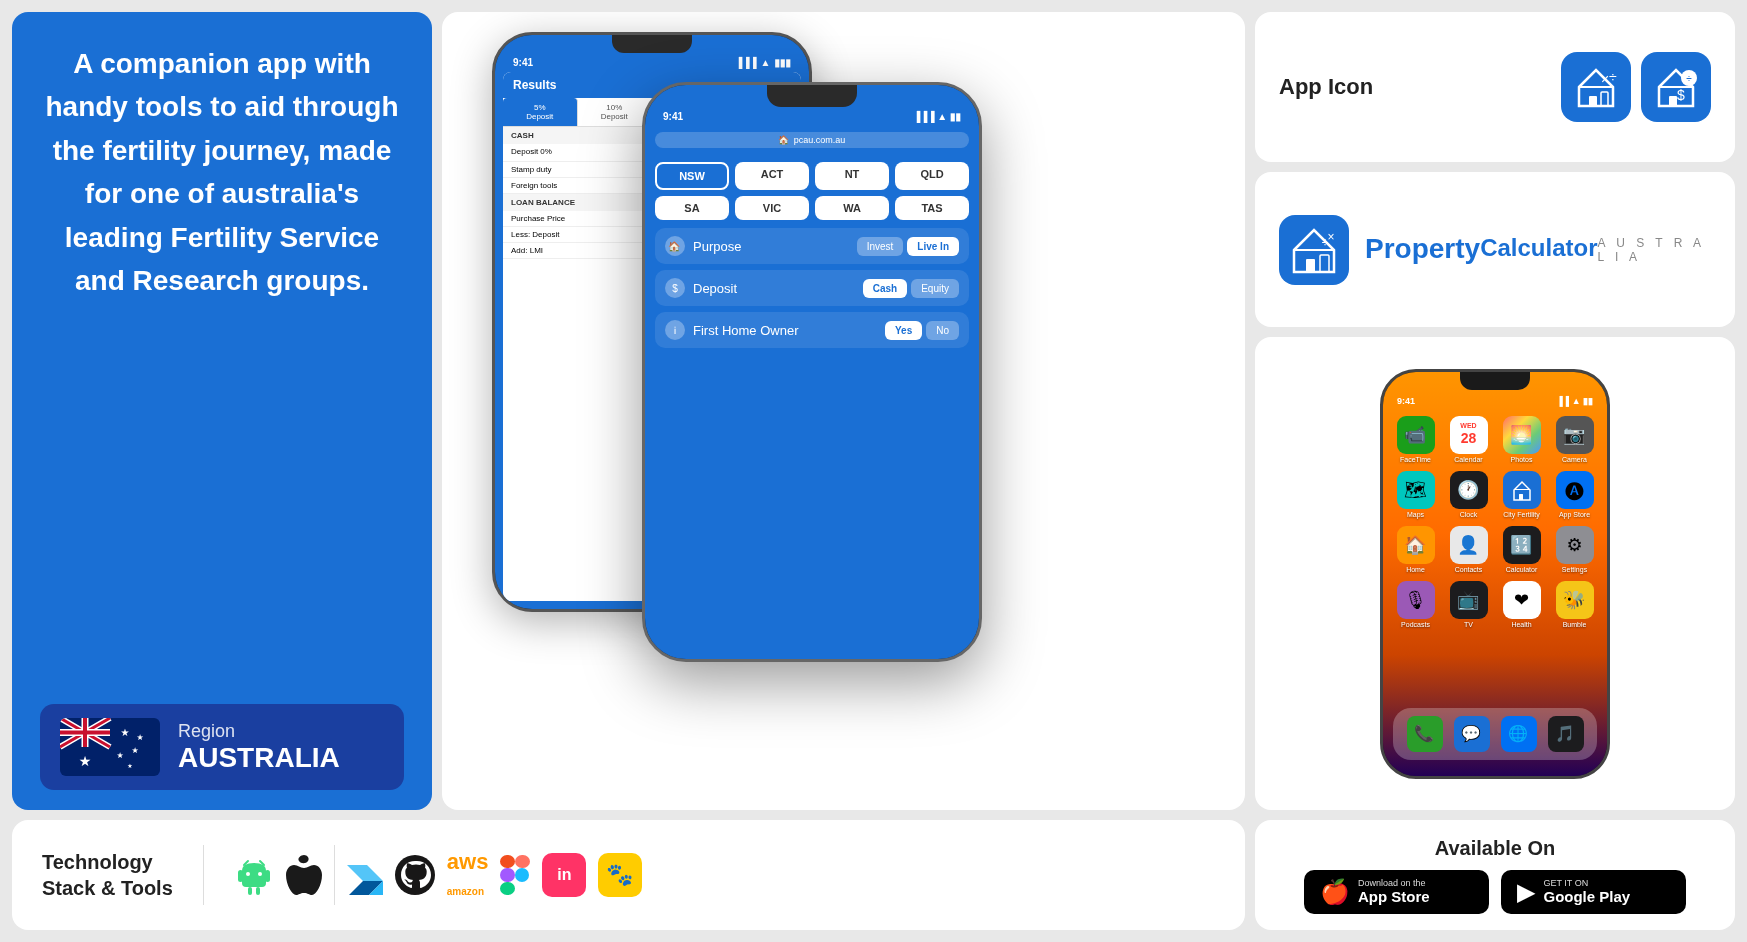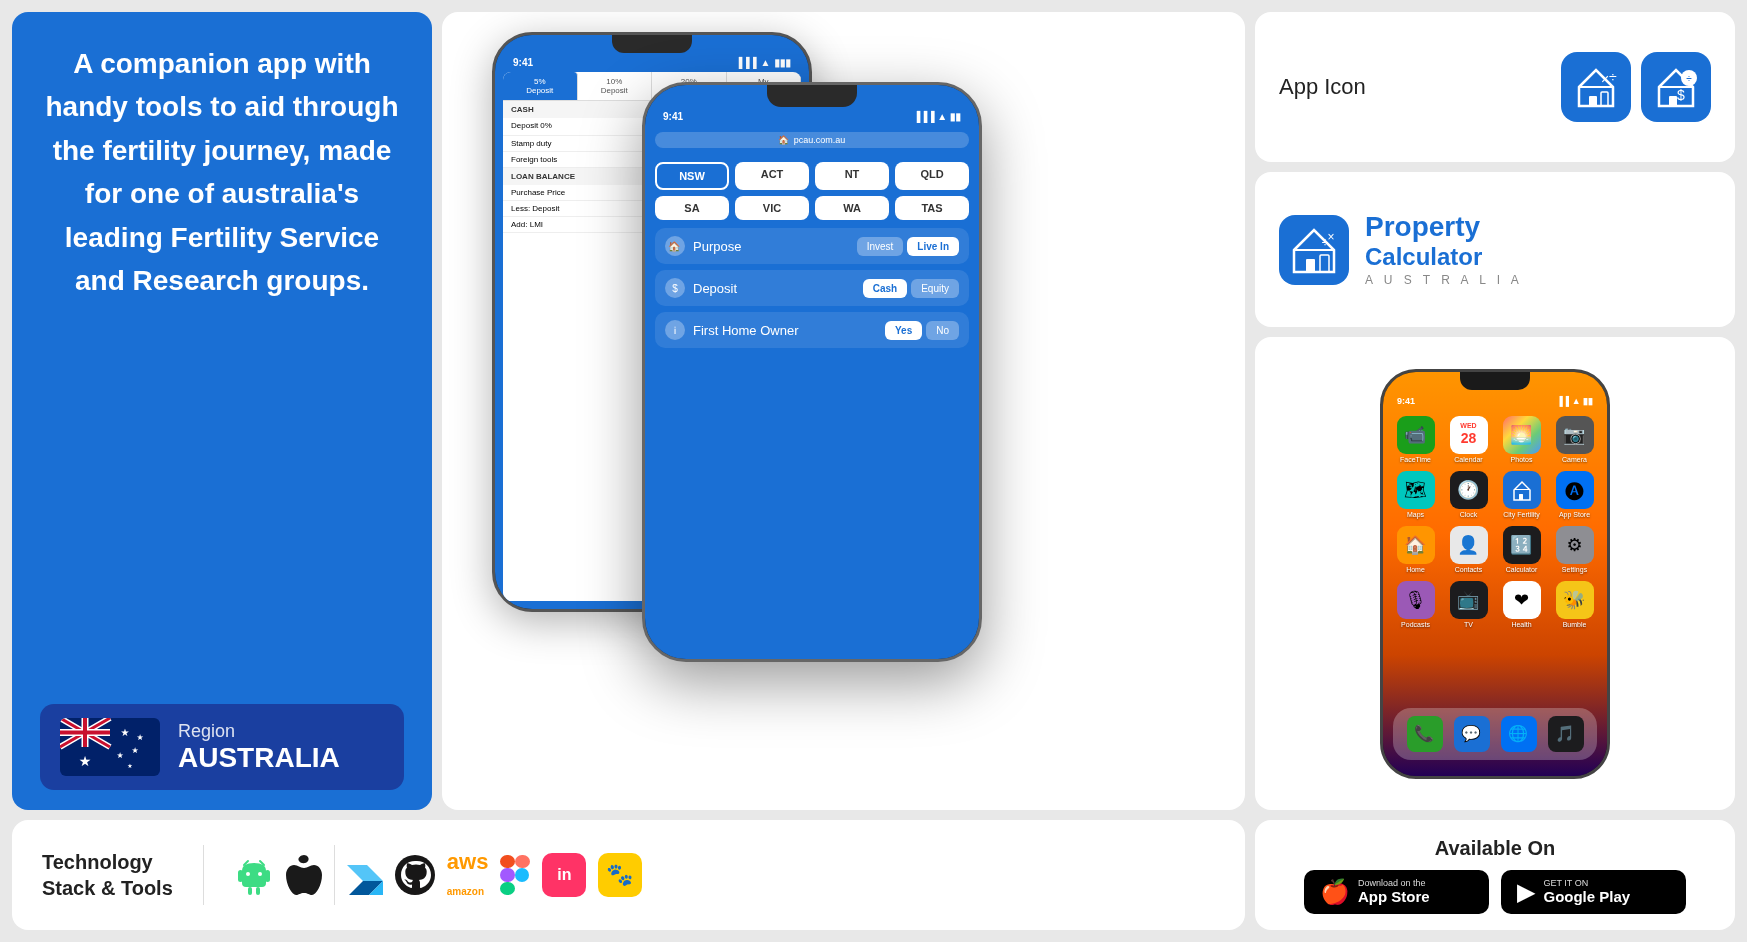--- a/index.html
+++ b/index.html
@@ -297,21 +297,21 @@
       flex: 1;
       background: white;
       border-radius: 16px;
       display: flex;
       align-items: center;
       gap: 16px;
       padding: 20px 24px;
     }
     .app-icon-label {
       font-size: 22px;
-      font-weight: 400;
+      font-weight: 700;
       color: #222;
     }
     .app-icons-group {
       display: flex;
       gap: 10px;
       margin-left: auto;
     }
     .app-icon-img {
       width: 70px;
       height: 70px;
@@ -334,21 +334,21 @@
     .prop-calc-icon-large {
       width: 70px;
       height: 70px;
       background: #1a6fd4;
       border-radius: 16px;
       display: flex;
       align-items: center;
       justify-content: center;
       flex-shrink: 0;
     }
-    .prop-calc-text-group { display: flex; flex-direction: column; }
+    .prop-calc-text-group { display: flex; flex-direction: row; }
     .prop-calc-title {
       font-size: 28px;
       font-weight: 700;
       color: #1a6fd4;
       line-height: 1.1;
     }
     .prop-calc-subtitle {
       font-size: 24px;
       font-weight: 700;
       color: #1a6fd4;
@@ -592,20 +592,24 @@
           <div class="phone-notch-small"></div>
           <div class="phone-status-bar">
             <span>9:41</span>
             <div class="status-icons">
               <span>▐▐▐</span>
               <span>▲</span>
               <span>▮▮▮</span>
             </div>
           </div>
           <div class="phone-screen-content">
+            <div class="screen-header">
+              <span class="screen-header-title">Results</span>
+              <span class="screen-url">pcau.com.au</span>
+            </div>
             <div class="deposit-tabs">
               <div class="deposit-tab active">5%<br>Deposit</div>
               <div class="deposit-tab">10%<br>Deposit</div>
               <div class="deposit-tab">20%<br>Deposit</div>
               <div class="deposit-tab">My<br>Equity</div>
             </div>
             <div class="section-label">CASH</div>
             <div class="result-row">
               <span>Deposit 0%</span>
               <span>0</span>

